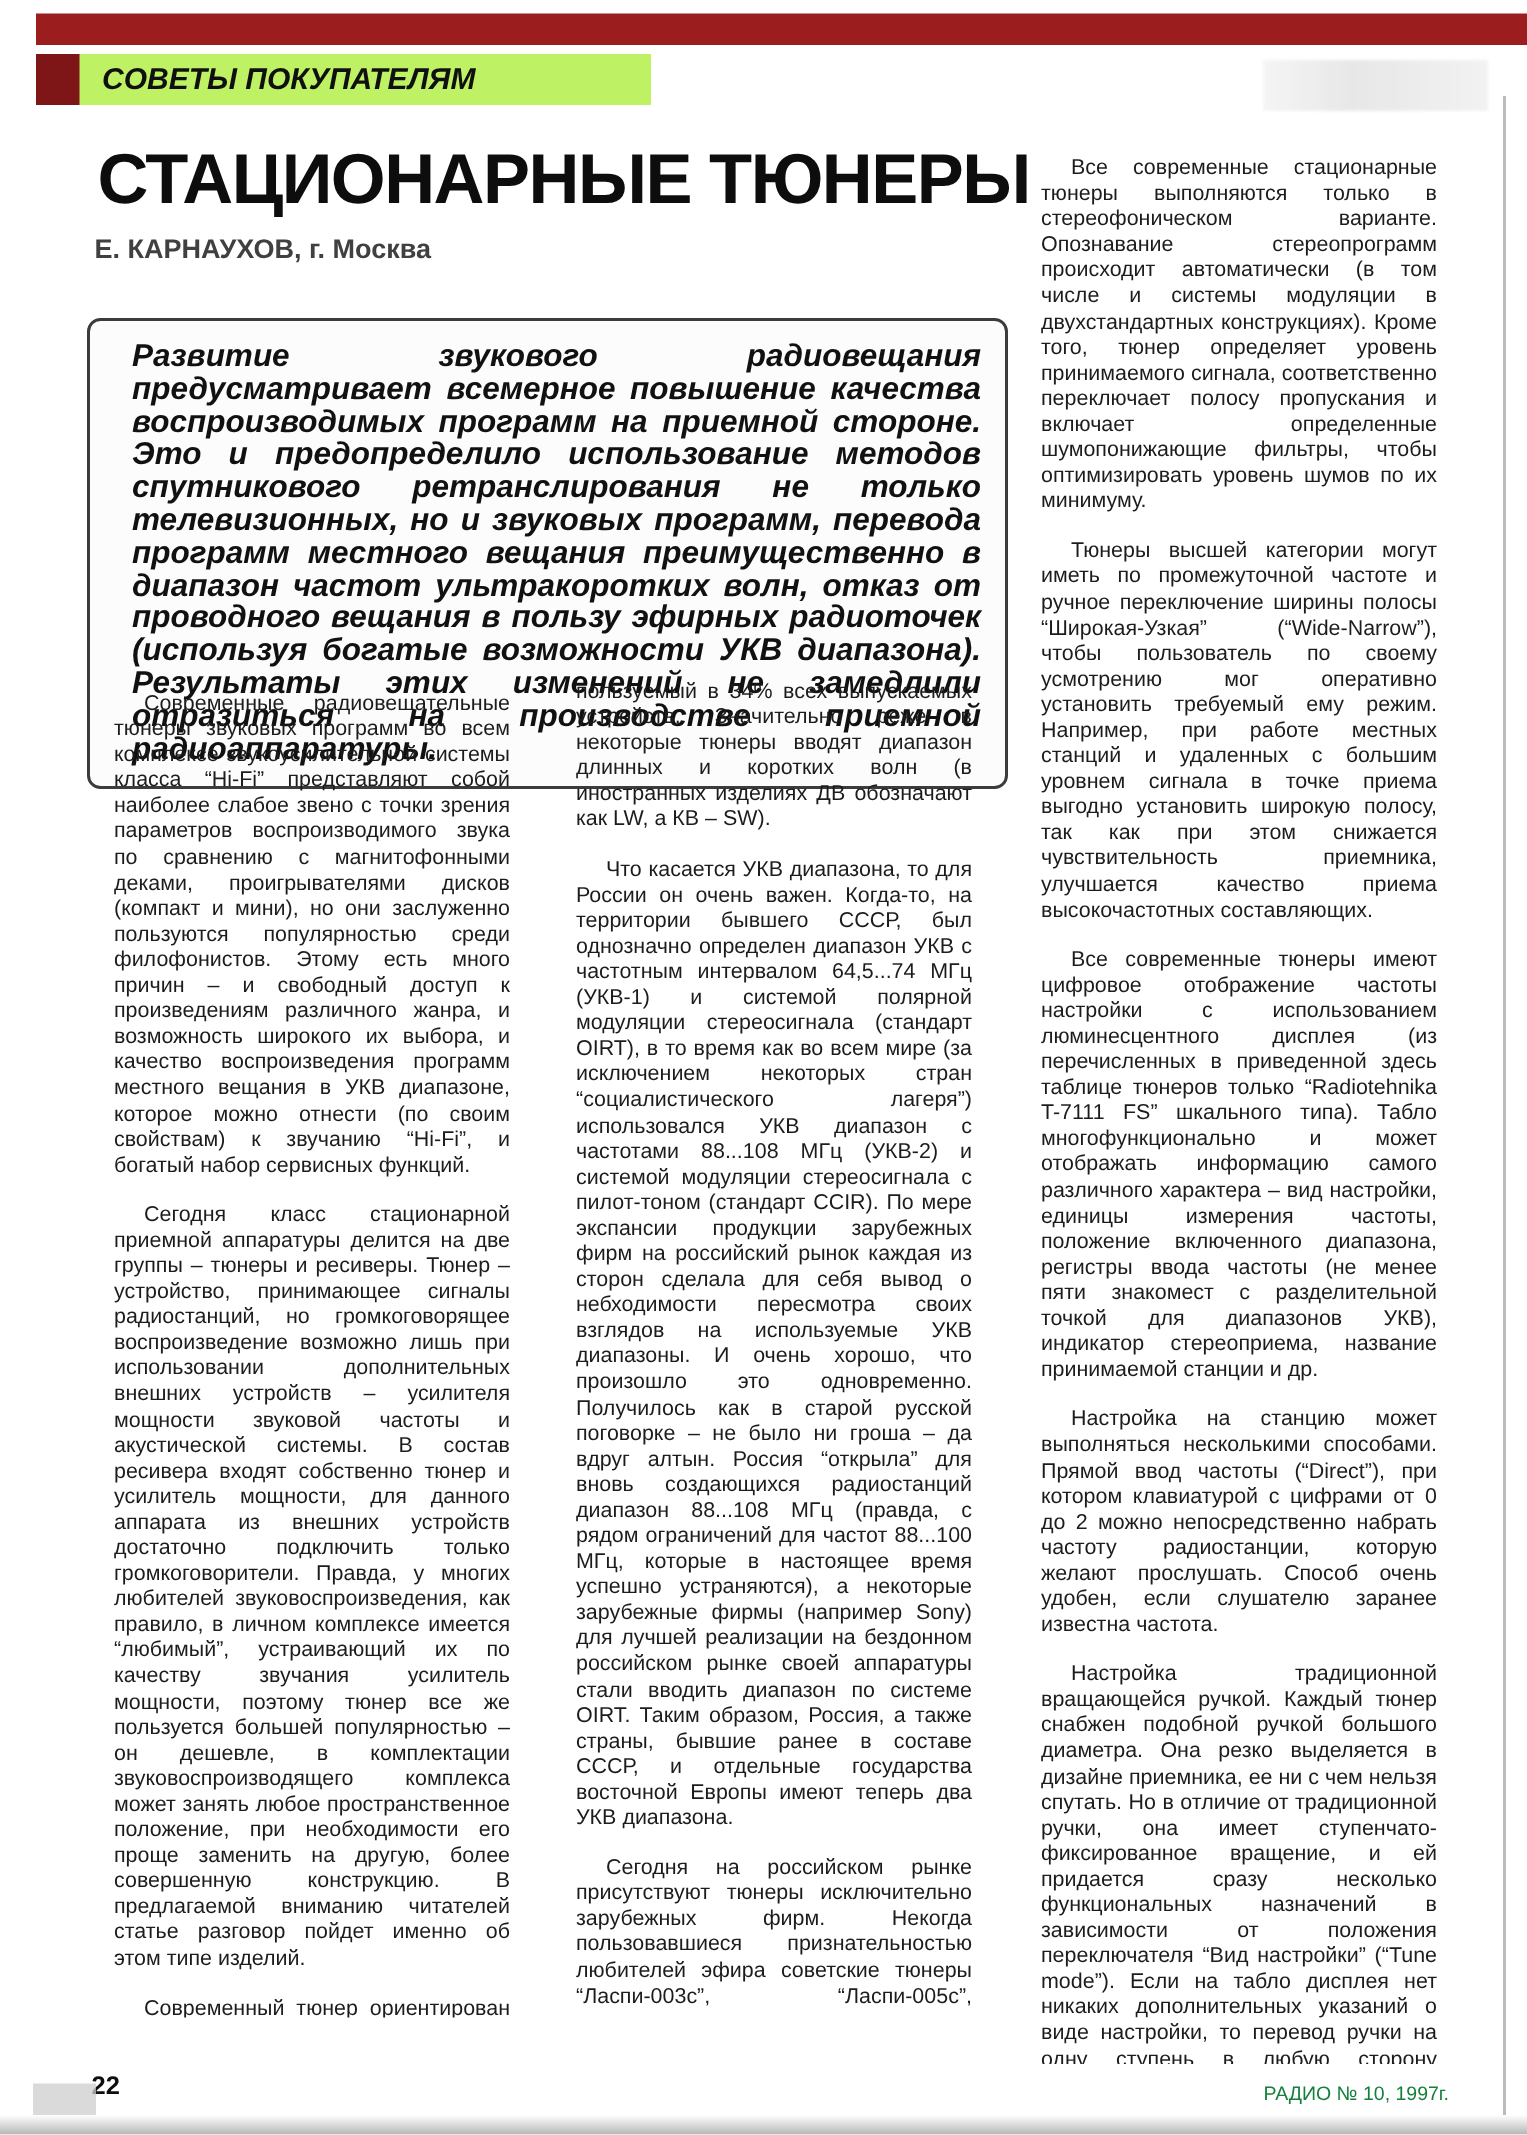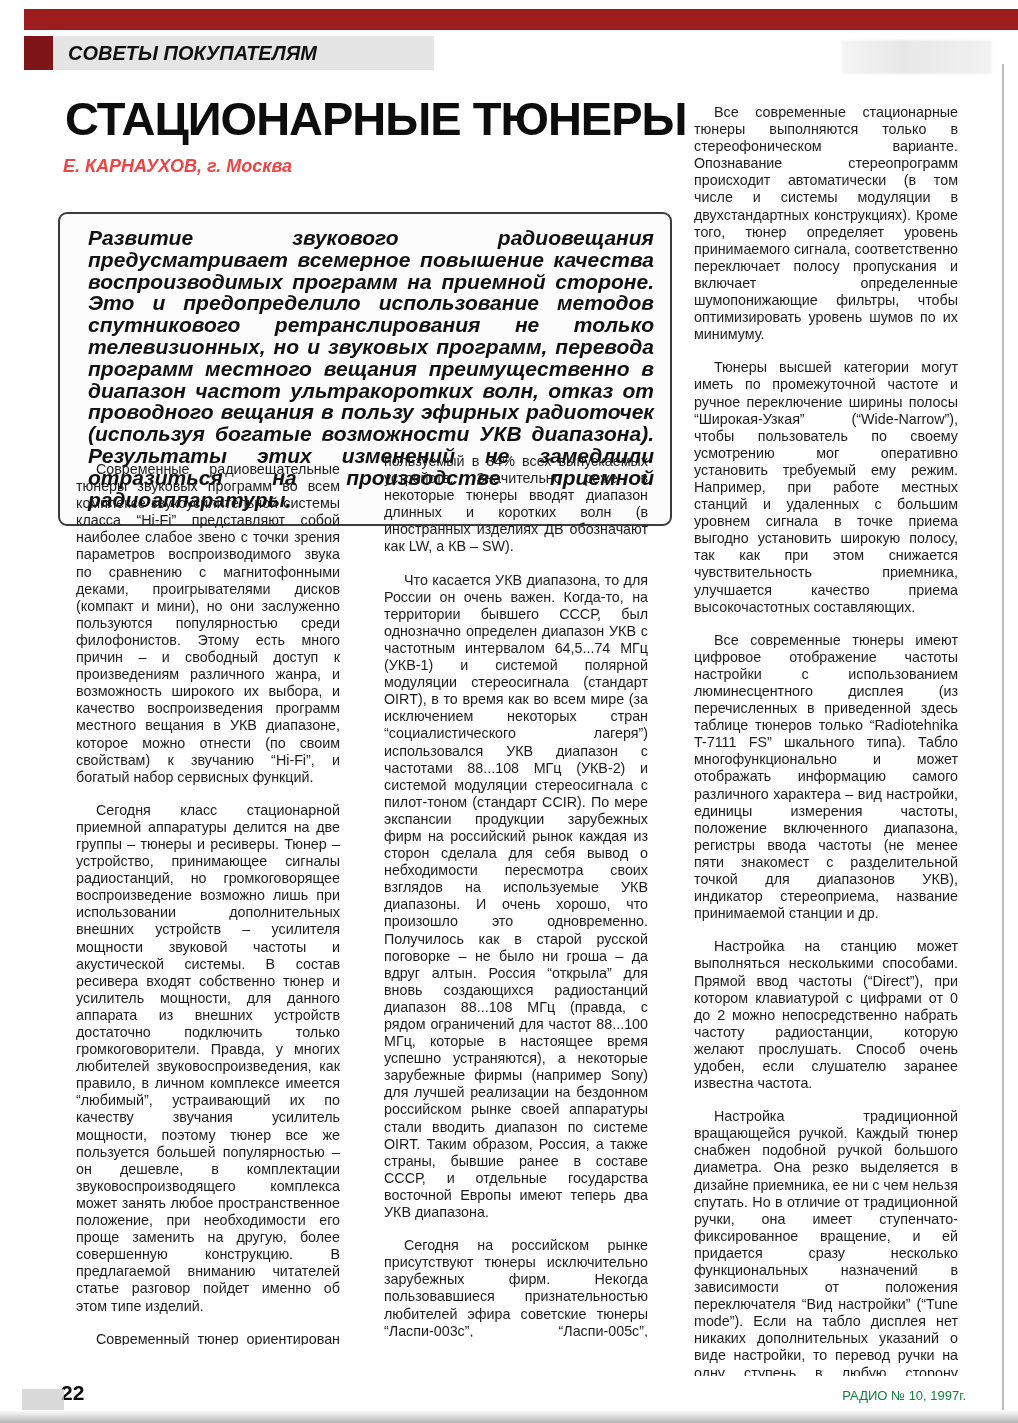--- a/index.html
+++ b/index.html
@@ -3,52 +3,52 @@
 <meta charset="utf-8">
 <style>
   html,body{margin:0;padding:0;background:#e8e8e8;}
   .page{
     position:relative;width:1018px;height:1423px;margin:0 auto;
     background:#ffffff;overflow:hidden;
     font-family:"Liberation Sans", sans-serif;color:#1c1c1c;
   }
   
   .topbar{position:absolute;left:24px;right:0;top:9px;height:21px;background:#9b1d1d;}
-  .kicker-strip{position:absolute;left:24px;top:36px;width:410px;height:34px;background:#e5e5e5;}
+  .kicker-strip{position:absolute;left:24px;top:36px;width:410px;height:34px;background:#bef264;}
   .kicker-redblock{position:absolute;left:0;top:0;width:29px;height:34px;background:#7e1517;}
   .kicker-text{
     position:absolute;left:44px;top:0;height:34px;line-height:34px;
     font-size:20px;font-weight:bold;font-style:italic;color:#101010;white-space:nowrap;
   }
   .ghost{position:absolute;right:26px;top:40px;width:150px;height:34px;
     background:linear-gradient(90deg,#f3f3f3,#e2e2e2 40%,#efefef);opacity:.8;filter:blur(1px);}
   .title{
     position:absolute;left:60px;top:86px;width:620px;
     font-size:47px;font-weight:bold;letter-spacing:-1px;color:#0d0d0d;white-space:nowrap;
   }
   .author{
-    position:absolute;left:63px;top:156px;font-size:18px;font-weight:bold;font-style:italic;color:#ef4444;
+    position:absolute;left:63px;top:156px;font-size:18px;font-weight:bold;color:#404040;
   }
   .leadbox{
     position:absolute;left:58px;top:212px;width:566px;
     border:2px solid #3c3c3c;border-radius:9px;background:#fcfcfc;
     padding:13px 16px 14px 28px;
     font-size:21px;line-height:21.8px;font-weight:bold;font-style:italic;
     text-align:justify;color:#111;
   }
   .col{
     position:absolute;width:296px;overflow:hidden;
     font-size:14.3px;line-height:17.1px;text-align:justify;
   }
   .col p{margin:16px;text-indent:20px;}
   .col p.no-indent{text-indent:0;}
   .col1{left:60px;top:445px;height:900px;}
   .col2{left:368px;top:437px;height:900px;}
   .col3{left:678px;top:88px;height:1288px;}
-  .pageno{position:absolute;left:61px;top:1381px;font-size:21px;font-weight:bold;color:#0e0e0e;}
+  .pageno{position:absolute;left:61px;top:1381px;font-size:17px;font-weight:bold;color:#0e0e0e;}
   .issue{position:absolute;right:52px;top:1388px;font-size:13px;color:#15803d;}
   .right-edge{position:absolute;top:64px;bottom:0;right:14px;width:2px;background:#ababab;opacity:.8;}
   .bottom-band{position:absolute;left:0;right:0;bottom:0;height:13px;
     background:linear-gradient(180deg,#ffffff, #c2c2c2 85%, #b5b5b5);}
   .bottom-smudge{position:absolute;left:22px;bottom:4px;width:42px;height:30px;background:#cdcdcd;opacity:.75;}
 </style>
 </head>
 <body>
 
 <div class="page">

